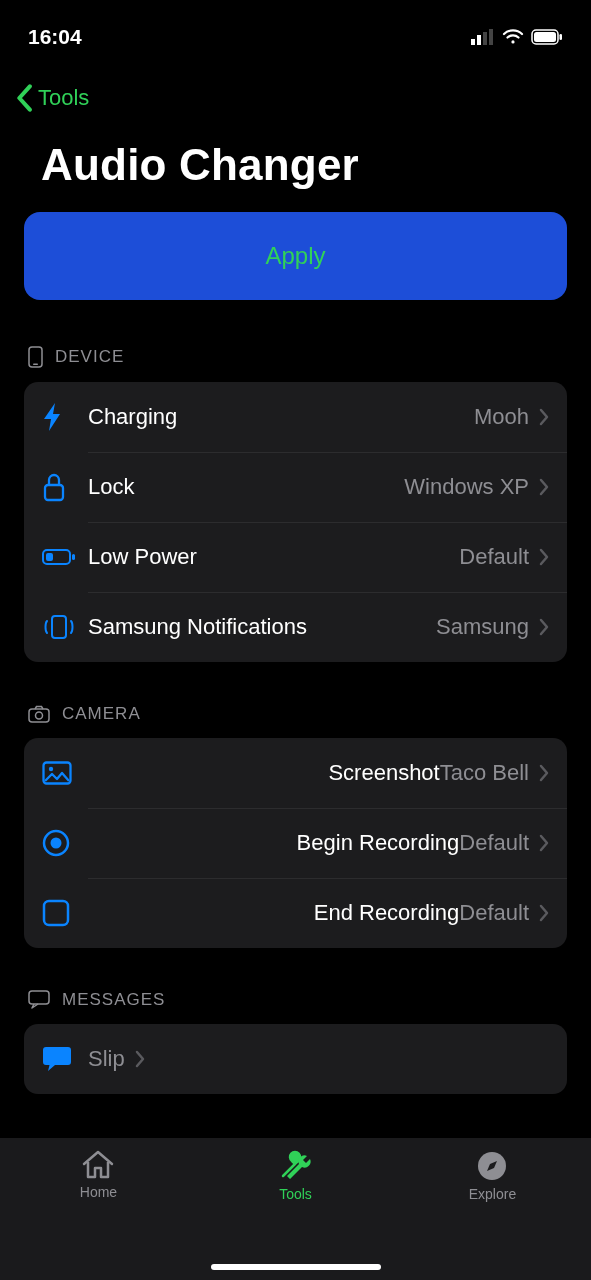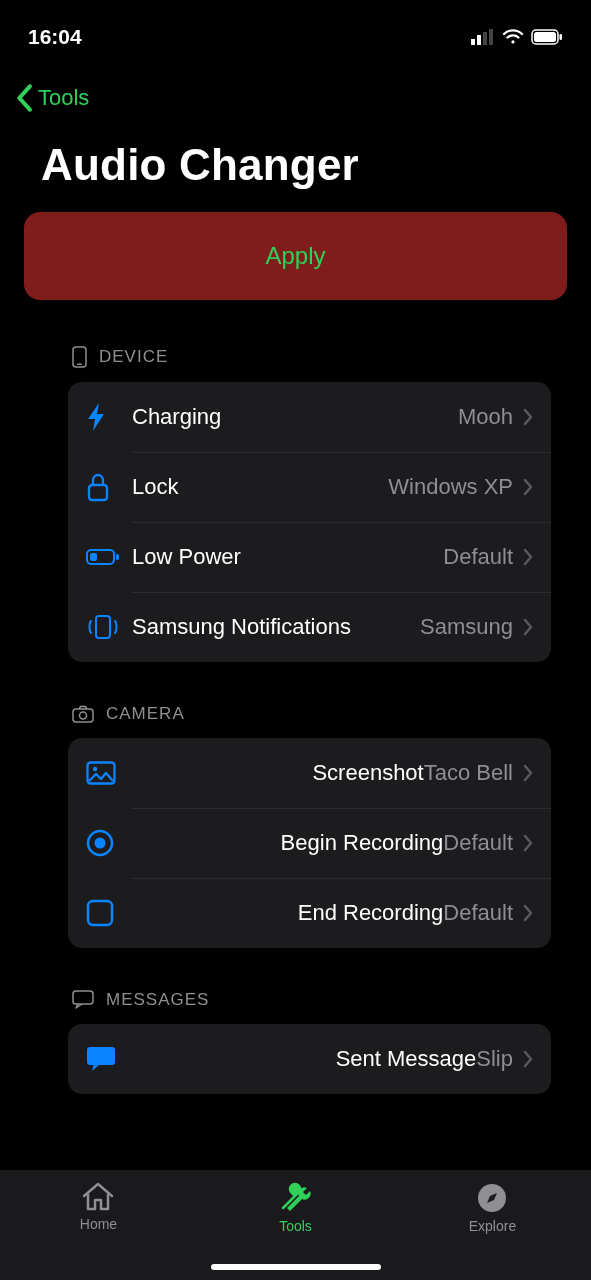--- a/index.html
+++ b/index.html
@@ -3,34 +3,34 @@
 <meta charset="utf-8">
 <style>
   * { box-sizing: border-box; margin: 0; padding: 0; }
   html, body { width: 591px; height: 1280px; background: #000; color: #fff; font-family: -apple-system, Helvetica, Arial, sans-serif; overflow: hidden; }
   .statusbar { display: flex; justify-content: space-between; align-items: center; padding: 20px 28px 0 28px; height: 54px; font-size: 21px; font-weight: 600; }
   .status-right { display: flex; align-items: center; gap: 7px; }
   .nav { display: flex; align-items: center; gap: 4px; padding: 30px 14px 10px 14px; }
   .back-chevron { width: 20px; height: 28px; }
   .nav-label { color: #30d158; font-size: 22px; font-weight: 400; }
   .title { font-size: 44px; font-weight: 700; padding: 18px 24px 22px 41px; letter-spacing: 0.2px; }
-  .apply-btn { margin: 0 24px; background: #7f1d1d; border-radius: 16px; height: 88px; display: flex; align-items: center; justify-content: center; }
+  .apply-btn { margin: 0 24px; background: #1d4ed8; border-radius: 16px; height: 88px; display: flex; align-items: center; justify-content: center; }
   .apply-label { color: #30d158; font-size: 24px; font-weight: 500; }
-  .section { margin-top: 46px; padding: 0 40px; margin-left: 28px; }
+  .section { margin-top: 46px; padding: 0 24px; }
   .section.tight { margin-top: 42px; text-align: right; }
   .section-header { display: flex; align-items: center; gap: 12px; color: #8e8e93; font-size: 17px; letter-spacing: 1px; font-weight: 500; padding-left: 4px; margin-bottom: 14px; }
   .section-header svg { flex-shrink: 0; }
   .card { background: #1c1c1e; border-radius: 14px; overflow: hidden; }
   .row { display: flex; align-items: center; height: 70px; padding: 0 18px 0 18px; position: relative; }
   .row + .row::before { content: ""; position: absolute; top: 0; left: 64px; right: 0; height: 1px; background: #2c2c2e; }
   .row .icon-slot { width: 46px; display: flex; align-items: center; justify-content: flex-start; flex-shrink: 0; }
   .row .label { flex: 1; font-size: 22px; font-weight: 400; color: #ffffff; }
   .row .value { font-size: 22px; color: #8e8e93; margin-right: 10px; }
   .row .chev { flex-shrink: 0; }
-  .tabbar { position: absolute; bottom: 0; left: 0; right: 0; height: 110px; background: rgba(28,28,30,0.92); display: flex; justify-content: space-around; align-items: flex-start; padding-top: 12px; }
+  .tabbar { position: absolute; bottom: 0; left: 0; right: 0; height: 142px; background: rgba(28,28,30,0.92); display: flex; justify-content: space-around; align-items: flex-start; padding-top: 12px; }
   .tab { display: flex; flex-direction: column; align-items: center; gap: 4px; width: 33%; }
   .tab .tab-label { font-size: 14px; font-weight: 500; }
   .tab.inactive .tab-label { color: #8e8e93; }
   .tab.active .tab-label { color: #30d158; }
   .fade { position: absolute; left: 0; right: 0; bottom: 110px; height: 30px; background: linear-gradient(to bottom, rgba(0,0,0,0), rgba(0,0,0,0.6)); pointer-events: none; }
   .home-indicator { position: absolute; bottom: 10px; left: 50%; transform: translateX(-50%); width: 170px; height: 6px; background: #fff; border-radius: 3px; }
 </style>
 </head>
 <body>
 
@@ -204,21 +204,20 @@
     <span>MESSAGES</span>
   </div>
   <div class="card">
 
     <div class="row">
       <span class="icon-slot">
           <svg width="30" height="28" viewBox="0 0 30 28">
             <path d="M4 2h22a3 3 0 013 3v12a3 3 0 01-3 3H13l-7 6 1.5-6H4a3 3 0 01-3-3V5a3 3 0 013-3z" fill="#0a84ff"></path>
           </svg>
         </span>
-      <span class="label">Sent Message</span>
       <span class="value">Slip</span>
       <svg class="chev" width="10" height="18" viewBox="0 0 10 18">
           <path d="M2 2l6 7-6 7" stroke="#5a5a5e" stroke-width="2.5" fill="none" stroke-linecap="round" stroke-linejoin="round"></path>
         </svg>
     </div>
 
   </div>
 </div>
 
 <div class="fade"></div>

